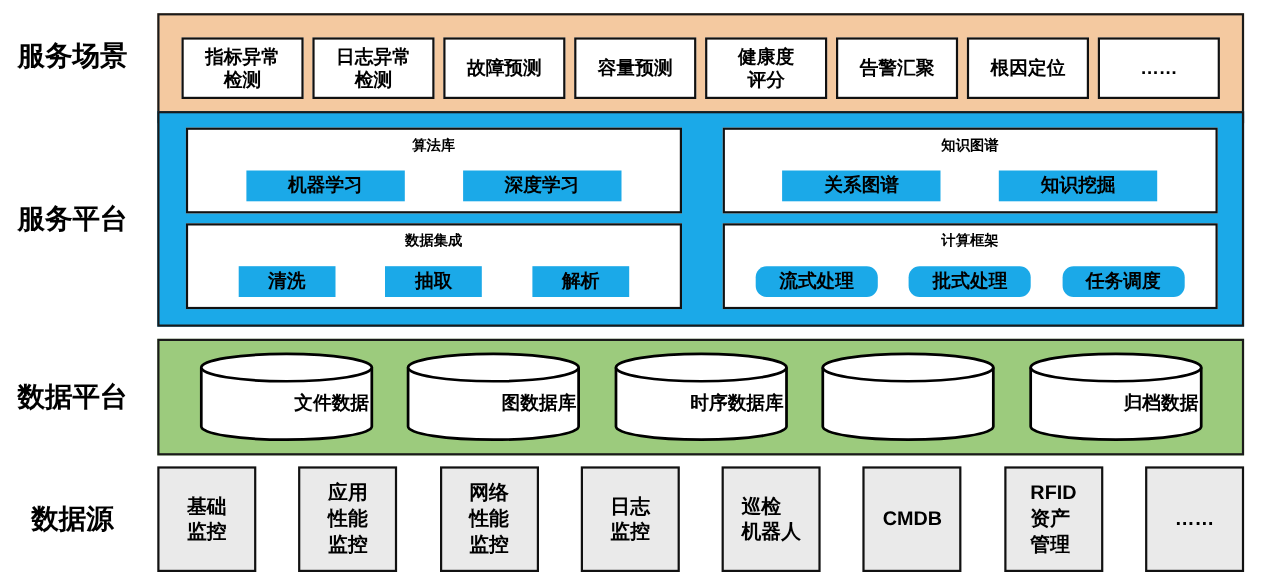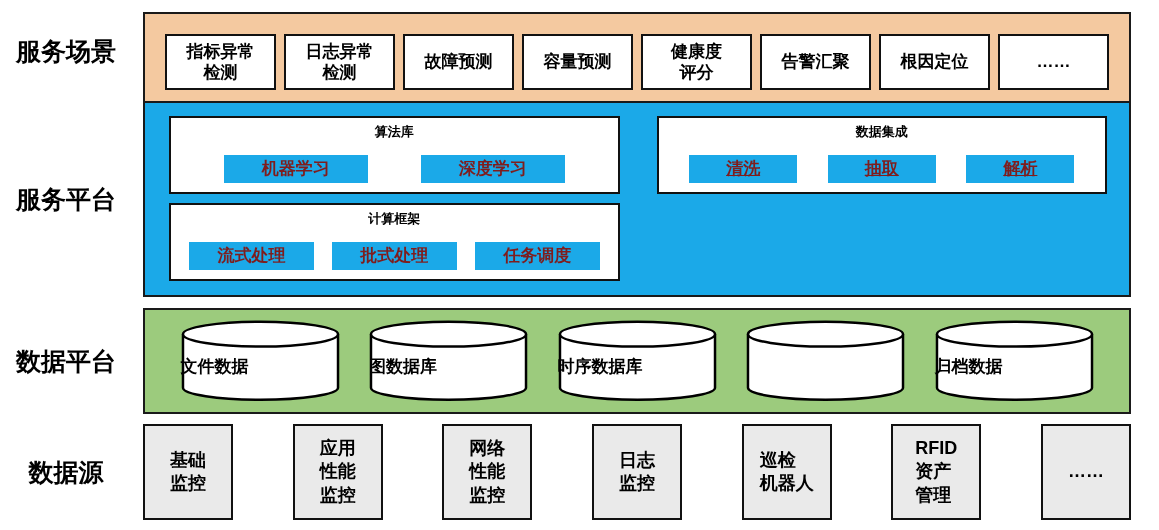--- a/index.html
+++ b/index.html
@@ -42,36 +42,36 @@
   }
   .panel {
     background: #fff; border: 2px solid #111;
     display: flex; flex-direction: column; justify-content: space-between;
     padding: 5px 0 9px;
   }
   .panel-title { text-align: center; font-size: 13px; font-weight: bold; color: #000; }
   .chip-row { display: flex; justify-content: space-evenly; align-items: center; }
   .chip {
     height: 28px; line-height: 28px; background: var(--chip, #1BA9E8);
-    color: #7f1d1d; font-weight: bold; font-size: 17px; text-align: center;
+    color: #000000; font-weight: bold; font-size: 17px; text-align: center;
   }
   .chip.w-lg { width: 144px; }
-  .chip.w-sm { width: 108px; text-decoration: underline; }
-  .chip.w-md { width: 125px; }
+  .chip.w-sm { width: 88px; }
+  .chip.w-md { width: 111px; border-radius: 10px; }
 
   
   #band-data {
     top: 308px; height: 106px; background: var(--data-band, #9CCB7D);
     display: flex; align-items: center; justify-content: space-evenly; padding: 0 6px;
   }
   .cylinder { position: relative; width: 159px; height: 84px; }
   .cylinder svg { position: absolute; left: 0; top: 0; width: 100%; height: 100%; }
   .cylinder .db-label {
-    position: absolute; left: 0; right: 15px; top: 36px;
-    text-align: left; font-size: 17px; font-weight: bold; color: #000;
+    position: absolute; left: 0; right: 4px; top: 36px;
+    text-align: right; font-size: 17px; font-weight: bold; color: #000;
   }
 
   
   #row-sources {
     position: absolute; left: 143px; top: 424px; width: 988px; height: 96px;
     display: flex; justify-content: space-between;
   }
   .source-box {
     width: 90px; height: 96px; background: var(--source-box, #EAEAEA); border: 2px solid #111;
     display: flex; align-items: center; justify-content: center;
@@ -106,20 +106,27 @@
   <div class="band" id="band-platform">
 
     <div class="panel">
       <div class="panel-title">算法库</div>
       <div class="chip-row">
         <div class="chip w-lg">机器学习</div>
         <div class="chip w-lg">深度学习</div>
       </div>
     </div>
 
+    <div class="panel">
+      <div class="panel-title">知识图谱</div>
+      <div class="chip-row">
+        <div class="chip w-lg">关系图谱</div>
+        <div class="chip w-lg">知识挖掘</div>
+      </div>
+    </div>
 
     <div class="panel">
       <div class="panel-title">数据集成</div>
       <div class="chip-row">
         <div class="chip w-sm">清洗</div>
         <div class="chip w-sm">抽取</div>
         <div class="chip w-sm">解析</div>
       </div>
     </div>
 
@@ -183,19 +190,20 @@
     <div class="source-box">应用
 性能
 监控</div>
     <div class="source-box">网络
 性能
 监控</div>
     <div class="source-box">日志
 监控</div>
     <div class="source-box">巡检
 机器人</div>
+    <div class="source-box">CMDB</div>
     <div class="source-box">RFID
 资产
 管理</div>
     <div class="source-box">……</div>
   </div>
 
 </div>
 
 </body></html>

